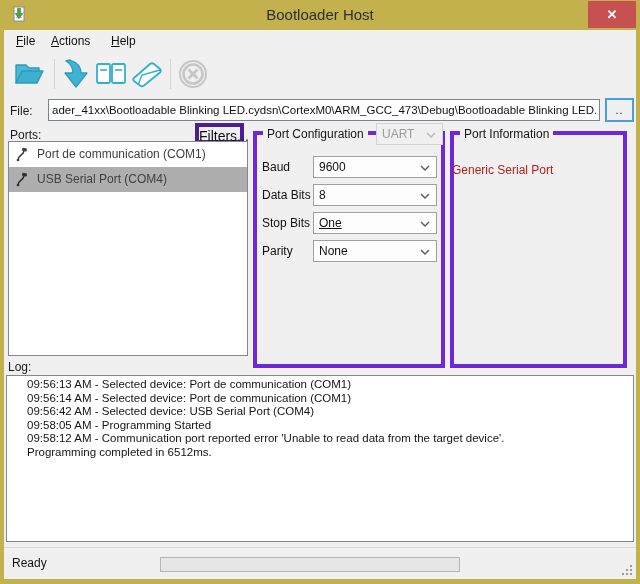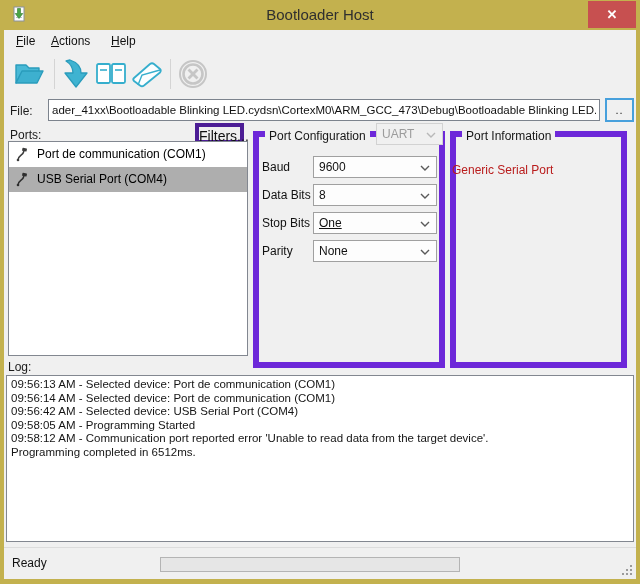--- a/index.html
+++ b/index.html
@@ -41,46 +41,46 @@
                 border:2px solid #47a0dc; background:#f0f0f0; font-size:11px; color:#222;
                 text-align:center; line-height:20px; letter-spacing:1px; }
 
   
   .ports-label { position:absolute; left:6px; top:98px; }
   .filters-btn { position:absolute; left:191px; top:93px; width:49px; height:21px;
                  border:4px solid #4c1d95; background:#efefef; font-family:"Liberation Sans",sans-serif;
                  font-size:14px; color:#111; text-align:center; line-height:19px; }
   .ports-list { position:absolute; left:4px; top:111px; width:240px; height:215px;
                 border:1px solid #828790; background:#fff; }
-  .port-item { position:relative; height:25px; line-height:25px; padding-left:28px; color:#000000; }
+  .port-item { position:relative; height:25px; line-height:25px; padding-left:28px; color:#404040; }
   .port-item.selected { background:#aeaeae; }
   .port-item svg { position:absolute; left:7px; top:5px; }
 
   
-  .groupbox { position:absolute; border:6px solid #6d28d9; }
+  .groupbox { position:absolute; border:4px solid #6d28d9; }
   .gb-config { left:249px; top:101px; width:192px; height:237px; }
   .gb-info   { left:446px; top:101px; width:177px; height:237px; }
   .gb-title { position:absolute; top:-8px; left:6px; background:#f0f0f0; padding:0 4px; color:#161616; }
 
   .combo { position:absolute; height:22px; border:1px solid #a0a0a0; background:#fdfdfd; color:#111;
            line-height:20px; padding-left:5px; }
   .combo .chev { position:absolute; right:6px; top:8px; }
   .combo.disabled { border-color:#d2d2d2; background:#f0f0f0; color:#9c9c9c; }
 
   .uart-combo { left:372px; top:93px; width:67px; }
   .cfg-label { position:absolute; left:258px; width:55px; height:22px; line-height:22px; color:#111; }
   .cfg-combo { left:309px; width:124px; }
 
   .info-text { position:absolute; left:448px; top:133px; color:#b91c1c; }
 
   
   .log-label { position:absolute; left:4px; top:330px; }
   .log-box { position:absolute; left:2px; top:345px; width:628px; height:167px;
              border:1px solid #828790; background:#fff; overflow:hidden;
-             font-size:11.5px; line-height:13.6px; color:#151515; padding:2px 4px; }
+             font-size:11.5px; line-height:13.6px; color:#151515; padding:2px 20px; }
 
   
   .statusbar { position:absolute; left:0; top:517px; width:632px; height:32px; background:#f0f0f0;
                border-top:1px solid #dcdcdc;padding-left:36px; }
   .status-text { position:absolute; left:8px; top:8px; color:#111; }
   .progressbar { position:absolute; left:156px; top:9px; width:300px; height:15px;
                  border:1px solid #b4b4b4; background:#e6e6e6; }
   .grip { position:absolute; right:4px; bottom:4px; width:12px; height:12px; }
   .grip i { position:absolute; width:2px; height:2px; background:#9b9b9b; }
   .grip i:nth-child(1){right:0;bottom:0;} .grip i:nth-child(2){right:4px;bottom:0;}

